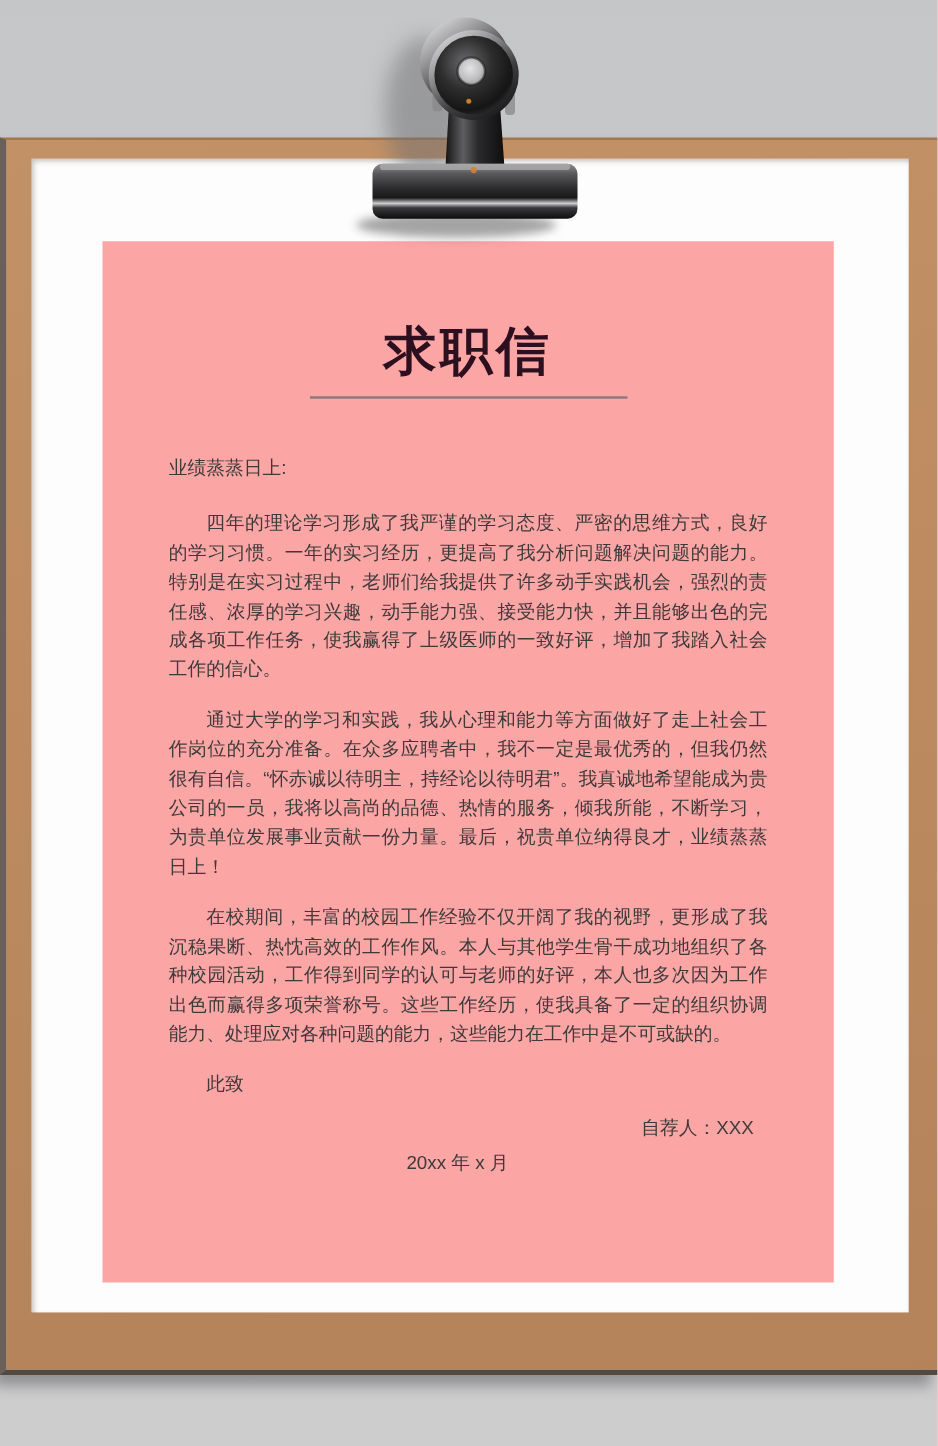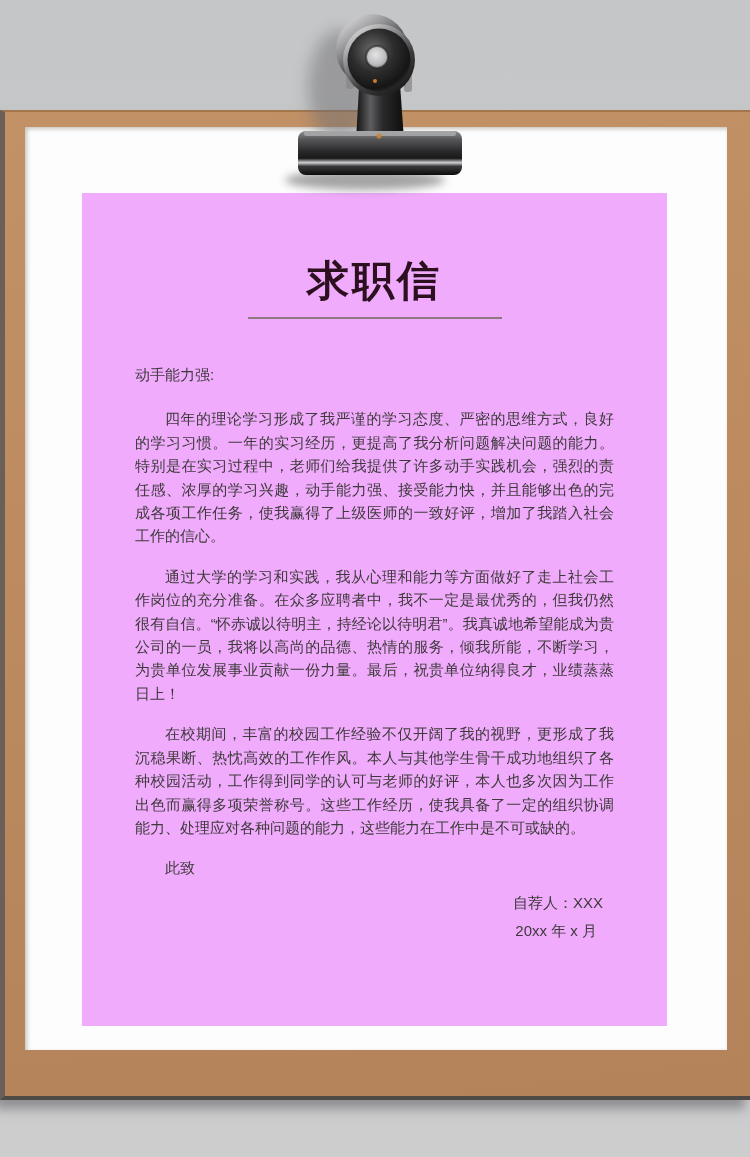--- a/index.html
+++ b/index.html
@@ -17,50 +17,50 @@
     box-sizing:border-box;
     box-shadow:-5px 9px 10px rgba(95,95,98,0.55);
   }
   .paper{
     position:absolute;left:25px;top:127px;width:702px;height:923px;
     background:#fdfdfd;
     box-shadow:inset 2px 2px 4px rgba(60,45,30,0.28);
   }
   .panel{
     position:absolute;left:57px;top:66px;width:585px;height:833px;
-    background:#f0abfc;box-sizing:border-box;padding:64px 53px 0;
+    background:#fca5a5;box-sizing:border-box;padding:64px 53px 0;
   }
   .title{
     margin:0;text-align:center;font-size:42px;line-height:48px;
     font-weight:900;letter-spacing:3px;color:#2d1020;
   }
   .title-underline{width:254px;height:2px;margin:12px auto 0;background:#8d7a81;}
   .body-text{font-size:15px;line-height:23.4px;color:#3e3a3b;text-align:justify;}
   p{margin:0;}
   .salutation{margin:44px 0 21px;}
   .mb21{margin:0 0 21px;text-indent:2em;}
   .mb17{margin:0 0 17px;text-indent:2em;}
   .cizhi{margin:0;text-indent:2em;}
   .jingli{margin:0;}
   .signoff{margin-top:9px;text-align:right;}
   .signoff .sig{padding-right:11px;line-height:28px;}
-  .signoff .date{padding-right:17px;line-height:28px;}
+  .signoff .date{padding-right:17px;line-height:28px;text-align:center;}
   .clip{position:absolute;left:280px;top:0;width:200px;height:195px;overflow:visible;}
 </style>
 </head>
 <body>
 
 <div class="board"></div>
 
 <div class="paper">
   <div class="panel body-text">
     <h1 class="title">求职信</h1>
     <div class="title-underline"></div>
 
-    <p class="salutation">动手能力强:</p>
+    <p class="salutation">业绩蒸蒸日上:</p>
     <p class="mb17">四年的理论学习形成了我严谨的学习态度、严密的思维方式，良好的学习习惯。一年的实习经历，更提高了我分析问题解决问题的能力。特别是在实习过程中，老师们给我提供了许多动手实践机会，强烈的责任感、浓厚的学习兴趣，动手能力强、接受能力快，并且能够出色的完成各项工作任务，使我赢得了上级医师的一致好评，增加了我踏入社会工作的信心。</p>
     <p class="mb17">通过大学的学习和实践，我从心理和能力等方面做好了走上社会工作岗位的充分准备。在众多应聘者中，我不一定是最优秀的，但我仍然很有自信。“怀赤诚以待明主，持经论以待明君”。我真诚地希望能成为贵公司的一员，我将以高尚的品德、热情的服务，倾我所能，不断学习，为贵单位发展事业贡献一份力量。最后，祝贵单位纳得良才，业绩蒸蒸日上！</p>
     <p class="mb17">在校期间，丰富的校园工作经验不仅开阔了我的视野，更形成了我沉稳果断、热忱高效的工作作风。本人与其他学生骨干成功地组织了各种校园活动，工作得到同学的认可与老师的好评，本人也多次因为工作出色而赢得多项荣誉称号。这些工作经历，使我具备了一定的组织协调能力、处理应对各种问题的能力，这些能力在工作中是不可或缺的。</p>
 
     <p class="cizhi">此致</p>
 
     <div class="signoff">
       <p class="sig">自荐人：XXX</p>
       <p class="date">20xx 年 x 月</p>
     </div>

